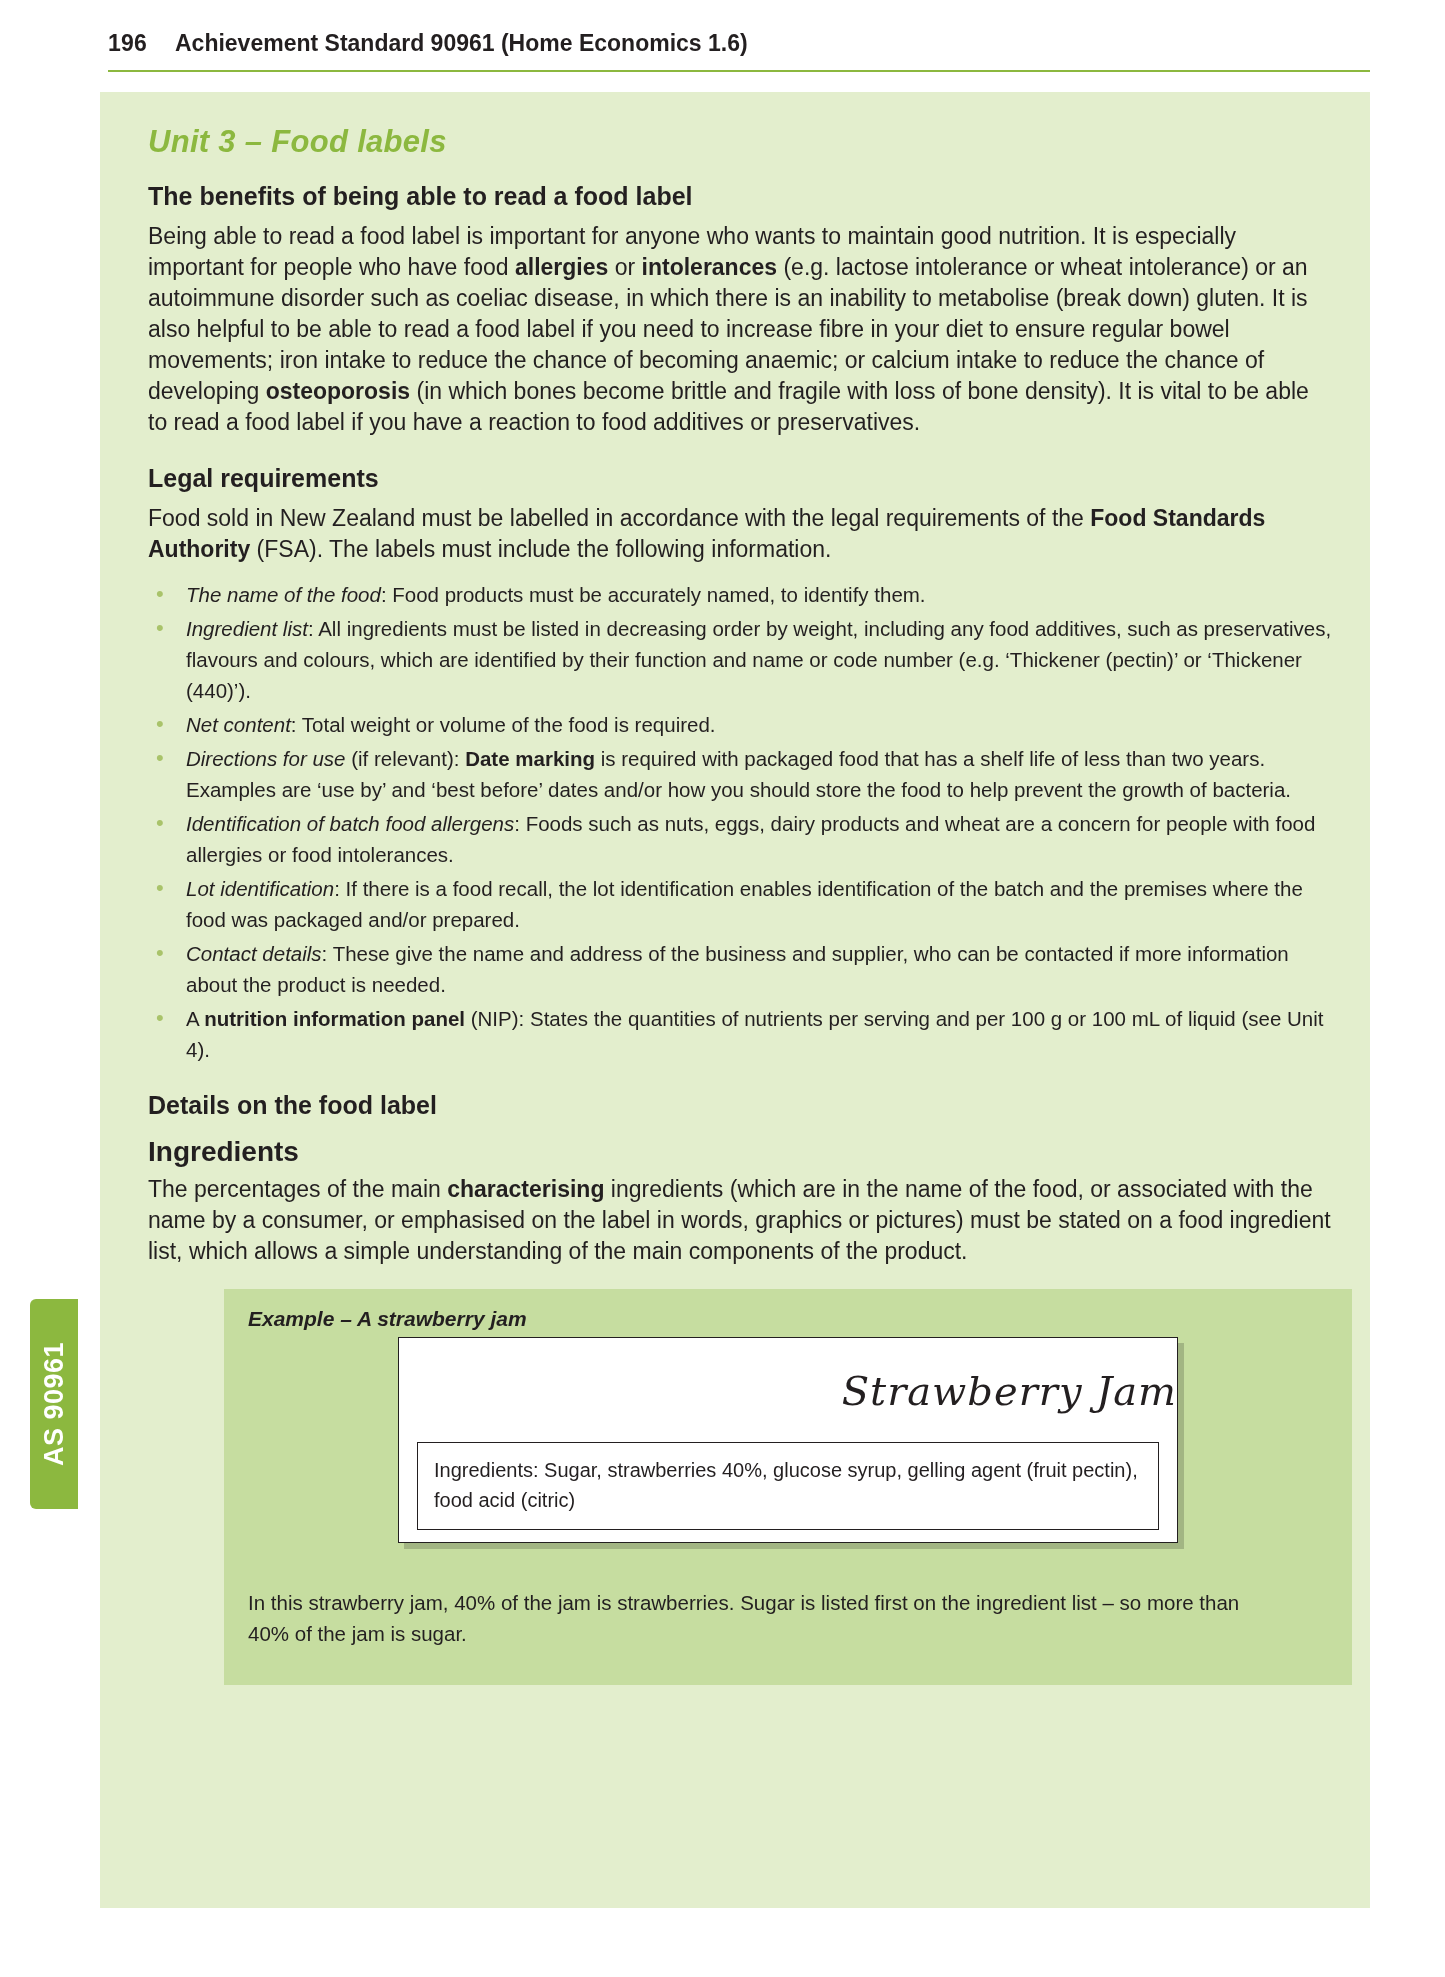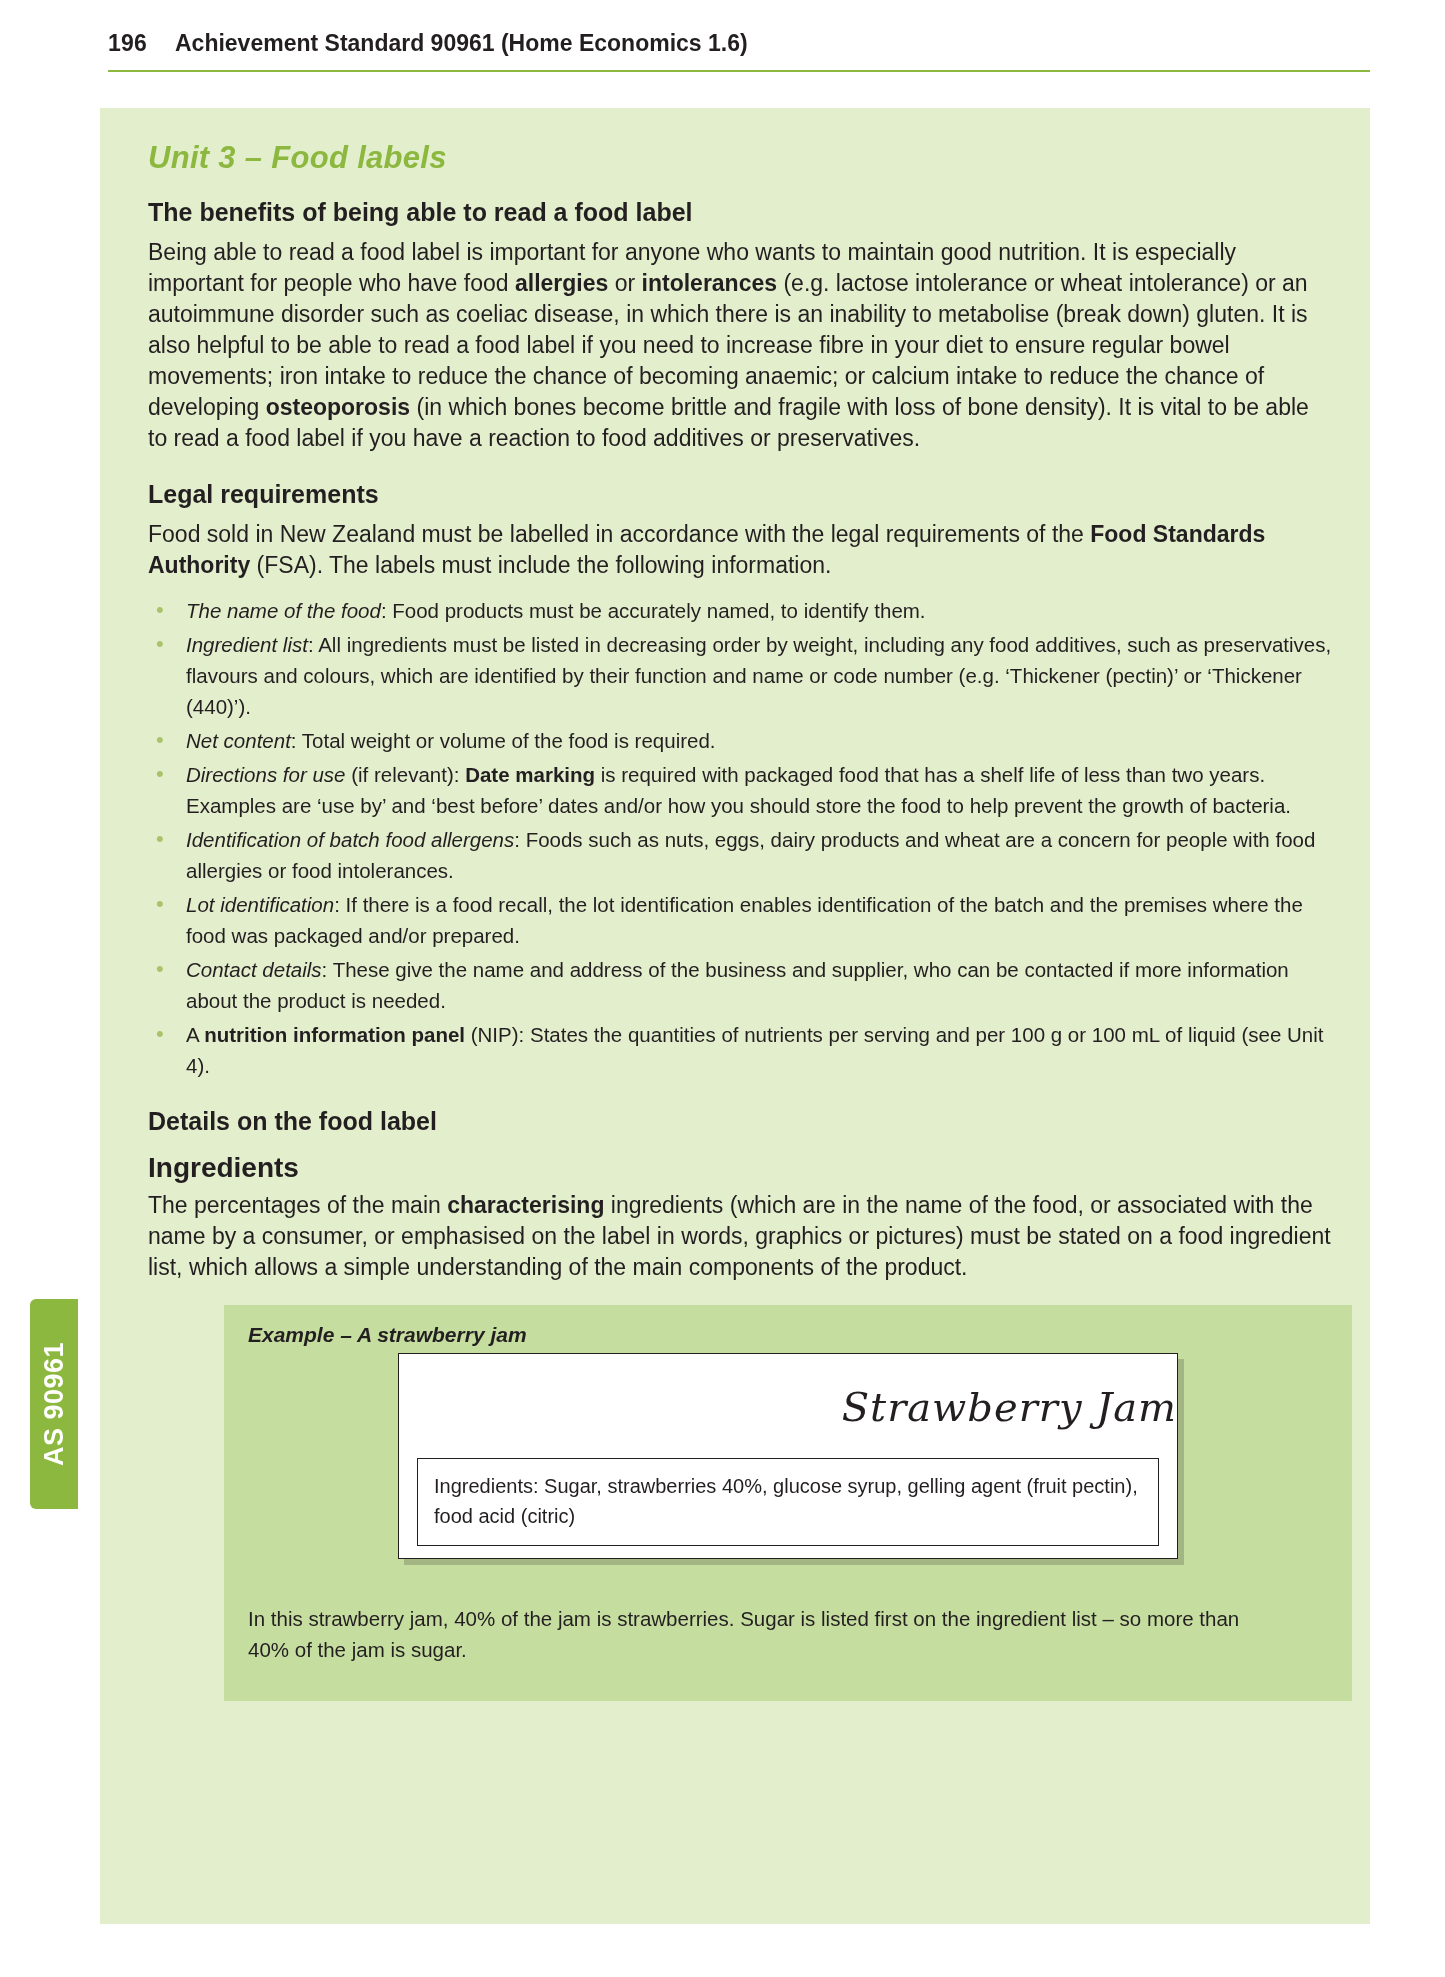--- a/index.html
+++ b/index.html
@@ -67,21 +67,21 @@
     color: #ffffff;
     font-size: 27px;
     font-weight: bold;
     letter-spacing: 0.5px;
   }
 
   
   .main-panel {
     position: absolute;
     left: 100px;
-    top: 108px;
+    top: 92px;
     width: 1270px;
     height: 1816px;
     background: #e3eecd;
     box-sizing: border-box;
     padding: 26px 36px 20px 36px;
   }
 
   .unit-title {
     font-size: 31px;
     font-weight: bold;

